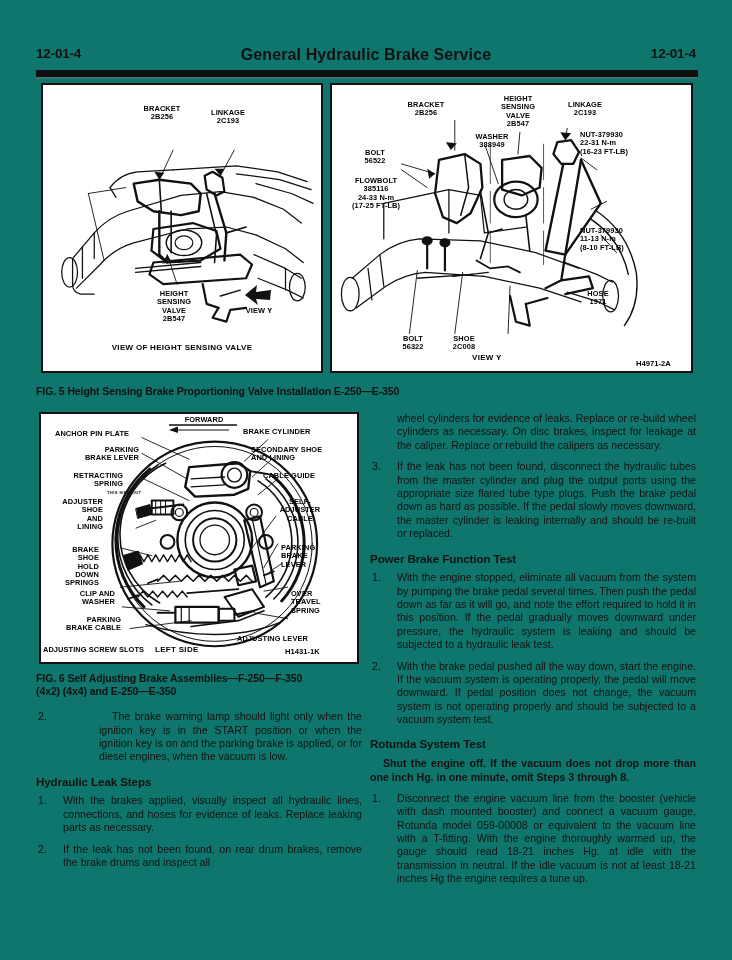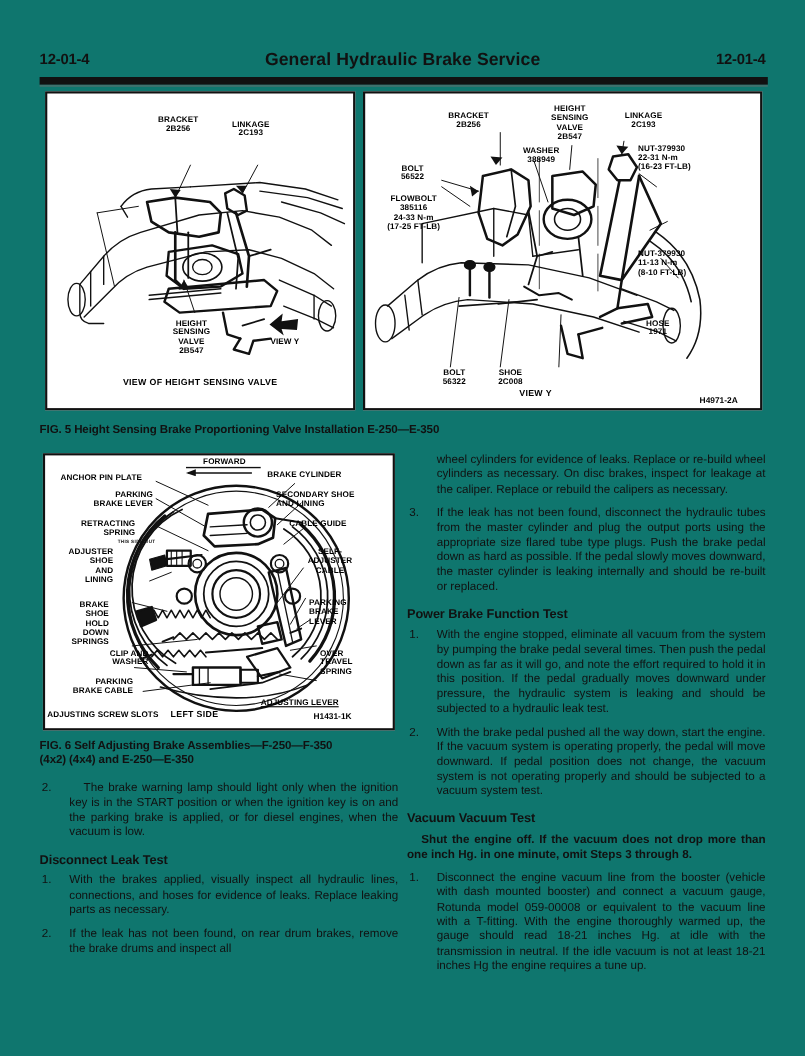--- a/index.html
+++ b/index.html
@@ -34,21 +34,21 @@
 
   
   .col{position:absolute;width:326px;font-size:10.6px;color:#111;line-height:1.265;}
   .colL{left:36px;top:412px;}
   .colR{left:370px;top:412px;}
 
   .sechead{font-size:11.6px;font-weight:bold;margin:11px 0 5px;letter-spacing:-.1px;}
   .item{position:relative;padding-left:27px;margin:0 0 8px;text-align:justify;}
   .item .num{position:absolute;left:2px;top:0;font-weight:normal;}
   .item p{margin:0 0 7px;text-align:justify;}
-  .item p.sub{text-indent:13px;}
+  .item p.sub{text-indent:13px;margin-left:36px;}
   .boldp{font-weight:bold;text-align:justify;margin:0 0 8px;text-indent:13px;}
 
   .fig6wrap{position:absolute;left:36px;top:412px;width:326px;height:255px;}
   .p6{position:absolute;left:3px;top:0;width:320px;height:252px;border:2.5px solid #111;box-sizing:border-box;background:#fff;}
 </style>
 </head>
 <body>
 
 <div class="page">
 
@@ -345,58 +345,58 @@
 SPRING</div>
       <div class="lbl r" style="left:0px;top:84px;width:62px;">ADJUSTER
 SHOE
 AND
 LINING</div>
       <div class="lbl r" style="left:0px;top:132px;width:58px;">BRAKE
 SHOE
 HOLD
 DOWN
 SPRINGS</div>
-      <div class="lbl r" style="left:0px;top:176px;width:74px;padding-left:20px;">CLIP AND
+      <div class="lbl r" style="left:0px;top:176px;width:74px;">CLIP AND
 WASHER</div>
       <div class="lbl r" style="left:0px;top:202px;width:80px;">PARKING
 BRAKE CABLE</div>
       <div class="lbl" style="left:2px;top:232px;">ADJUSTING SCREW SLOTS</div>
 
       <div class="lbl" style="left:202px;top:14px;">BRAKE CYLINDER</div>
       <div class="lbl" style="left:210px;top:32px;">SECONDARY SHOE
 AND LINING</div>
       <div class="lbl" style="left:222px;top:58px;">CABLE GUIDE</div>
       <div class="lbl c" style="left:228px;top:84px;width:62px;">SELF-
 ADJUSTER
 CABLE</div>
       <div class="lbl" style="left:240px;top:130px;">PARKING
 BRAKE
 LEVER</div>
       <div class="lbl" style="left:250px;top:176px;">OVER
 TRAVEL
 SPRING</div>
-      <div class="lbl" style="left:196px;top:221px;text-decoration:underline;">ADJUSTING LEVER</div>
+      <div class="lbl" style="left:196px;top:221px;">ADJUSTING LEVER</div>
 
       <div class="cap-in" style="left:114px;top:231px;">LEFT SIDE</div>
       <div class="figid" style="left:244px;top:233px;">H1431-1K</div>
 
       <div style="position:absolute;left:66px;top:76px;font-size:4.2px;font-weight:bold;letter-spacing:.3px;color:#111;">THIS SIDE OUT</div>
     </div>
   </div>
 
   <div class="col colL" style="top:672px;">
     <div class="figcap" style="position:static;margin-bottom:12px;white-space:pre-line;">FIG. 6 Self Adjusting Brake Assemblies—F-250—F-350
 (4x2) (4x4) and E-250—E-350</div>
 
     <div class="item">
       <span class="num">2.</span>
       <p class="sub">The brake warning lamp should light only when the ignition key is in the START position or when the ignition key is on and the parking brake is applied, or for diesel engines, when the vacuum is low.</p>
     </div>
 
-    <div class="sechead">Disconnect Leak Test</div>
+    <div class="sechead">Hydraulic Leak Steps</div>
 
     <div class="item">
       <span class="num">1.</span>
       <p>With the brakes applied, visually inspect all hydraulic lines, connections, and hoses for evidence of leaks. Replace leaking parts as necessary.</p>
     </div>
 
     <div class="item">
       <span class="num">2.</span>
       <p>If the leak has not been found, on rear drum brakes, remove the brake drums and inspect all</p>
     </div>
@@ -417,21 +417,21 @@
     <div class="item">
       <span class="num">1.</span>
       <p>With the engine stopped, eliminate all vacuum from the system by pumping the brake pedal several times. Then push the pedal down as far as it will go, and note the effort required to hold it in this position. If the pedal gradually moves downward under pressure, the hydraulic system is leaking and should be subjected to a hydraulic leak test.</p>
     </div>
 
     <div class="item">
       <span class="num">2.</span>
       <p>With the brake pedal pushed all the way down, start the engine. If the vacuum system is operating properly, the pedal will move downward. If pedal position does not change, the vacuum system is not operating properly and should be subjected to a vacuum system test.</p>
     </div>
 
-    <div class="sechead">Vacuum Vacuum Test</div>
+    <div class="sechead">Rotunda System Test</div>
 
     <div class="boldp">Shut the engine off. If the vacuum does not drop more than one inch Hg. in one minute, omit Steps 3 through 8.</div>
 
     <div class="item">
       <span class="num">1.</span>
       <p>Disconnect the engine vacuum line from the booster (vehicle with dash mounted booster) and connect a vacuum gauge, Rotunda model 059-00008 or equivalent to the vacuum line with a T-fitting. With the engine thoroughly warmed up, the gauge should read 18-21 inches Hg. at idle with the transmission in neutral. If the idle vacuum is not at least 18-21 inches Hg the engine requires a tune up.</p>
     </div>
   </div>
 
 </div>

